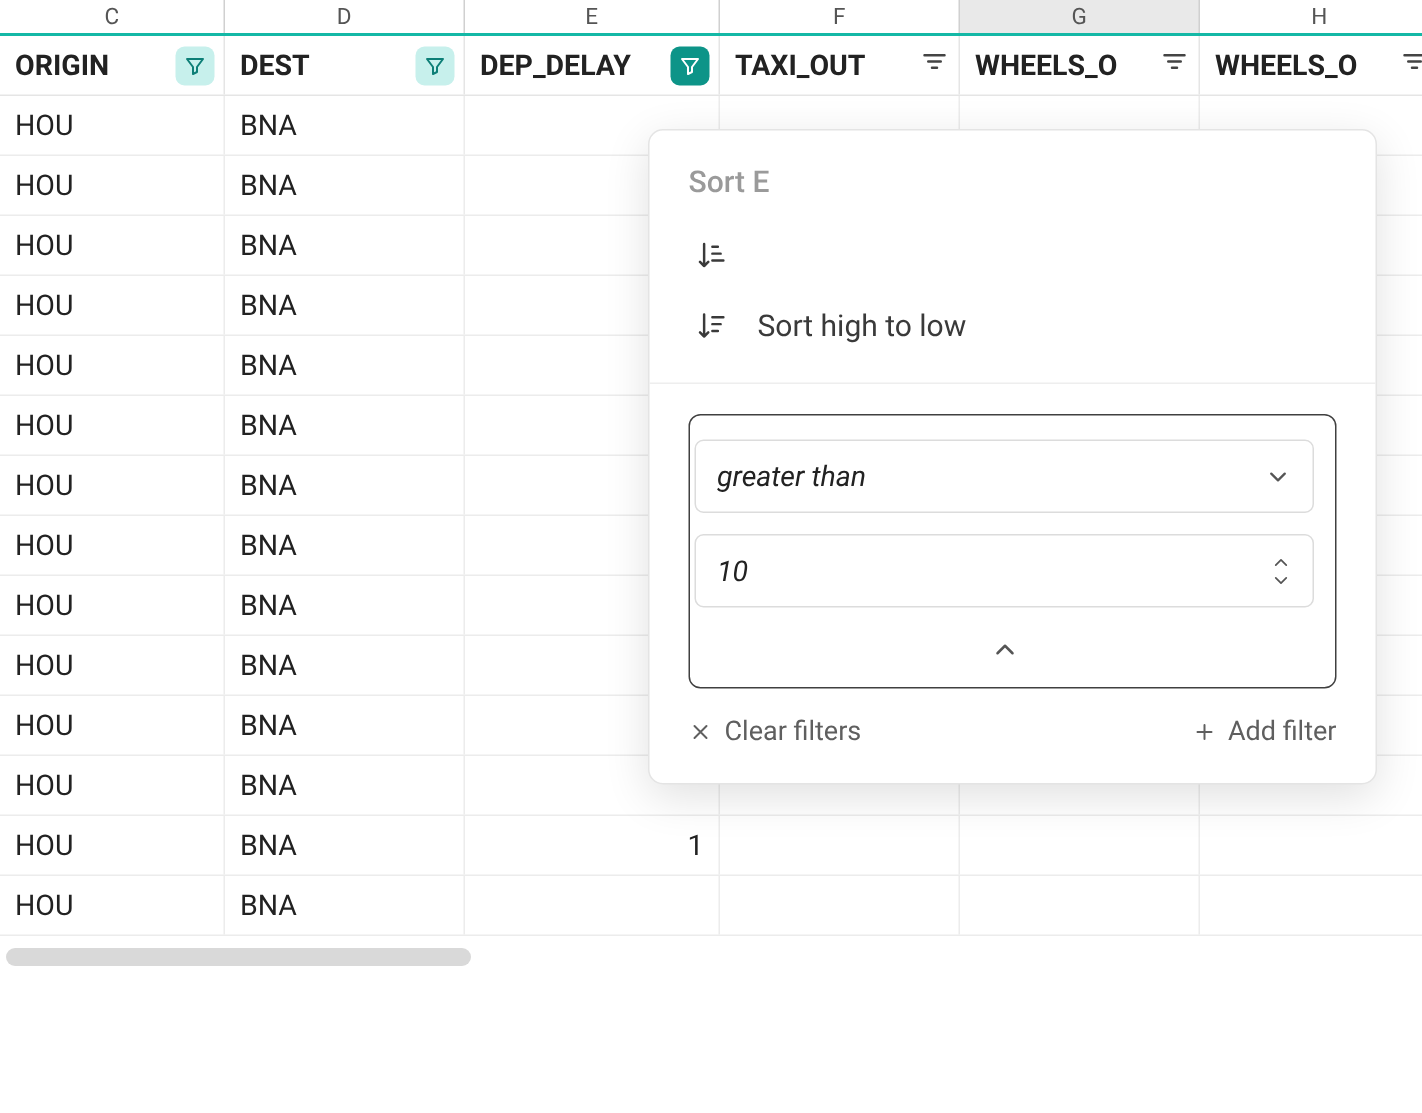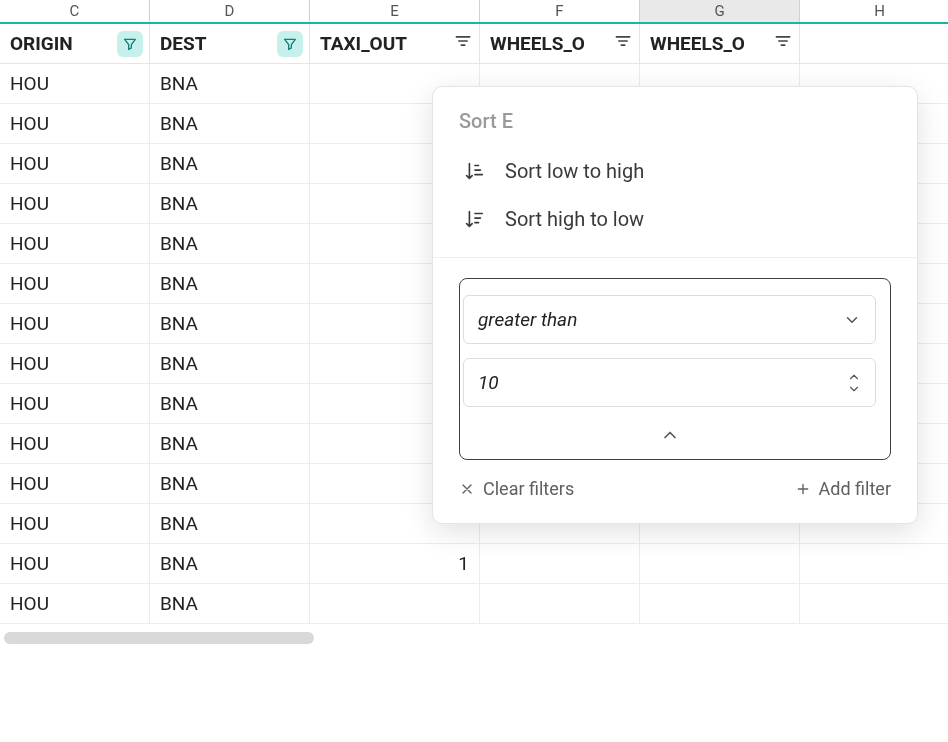--- a/index.html
+++ b/index.html
@@ -234,20 +234,28 @@
     </div>
     <div class="header-cell">
       <span class="label">DEST</span>
       <span class="filter-badge">
         <svg class="filter-glyph" viewBox="0 0 24 24">
             <path d="M4 5h16l-6 8v5l-4 2v-7L4 5z"></path>
           </svg>
       </span>
     </div>
     <div class="header-cell">
+      <span class="label">DEP_DELAY</span>
+      <span class="filter-badge dark">
+        <svg class="filter-glyph" viewBox="0 0 24 24">
+            <path d="M4 5h16l-6 8v5l-4 2v-7L4 5z"></path>
+          </svg>
+      </span>
+    </div>
+    <div class="header-cell">
       <span class="label">TAXI_OUT</span>
       <span>
         <svg class="col-menu-icon" viewBox="0 0 24 24">
             <path d="M4 7h16M7 12h10M10 17h4"></path>
           </svg>
       </span>
     </div>
     <div class="header-cell">
       <span class="label">WHEELS_O</span>
       <span>
@@ -384,21 +392,20 @@
   <div class="hscroll"></div>
 
   <div class="popover">
     <div class="pop-section-title">Sort E</div>
 
     <div class="sort-item">
       <svg class="sort-icon" viewBox="0 0 24 24">
         <path d="M7 4v16M7 20l-3-3M7 20l3-3"></path>
           <path d="M13 6h4M13 11h6M13 16h8"></path>
       </svg>
-      <span>Sort low to high</span>
     </div>
     <div class="sort-item">
       <svg class="sort-icon" viewBox="0 0 24 24">
         <path d="M7 4v16M7 20l-3-3M7 20l3-3"></path>
           <path d="M13 6h8M13 11h6M13 16h4"></path>
       </svg>
       <span>Sort high to low</span>
     </div>
 
     <div class="divider"></div>

